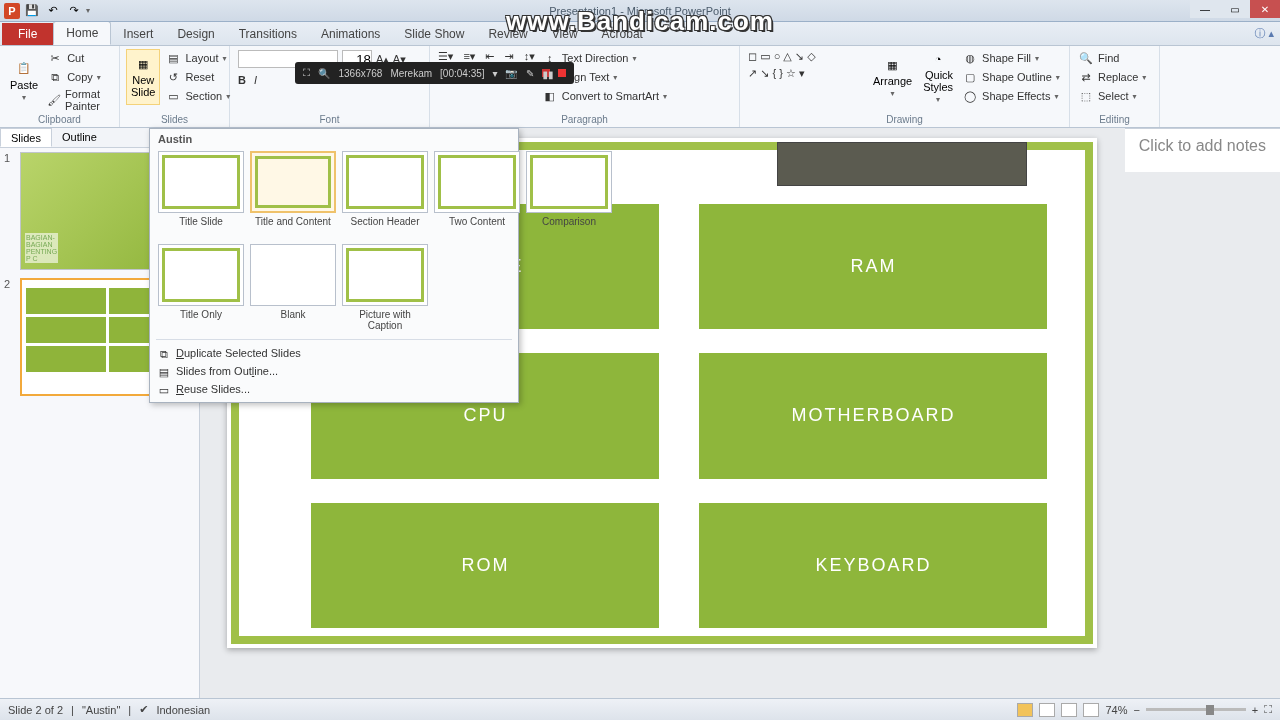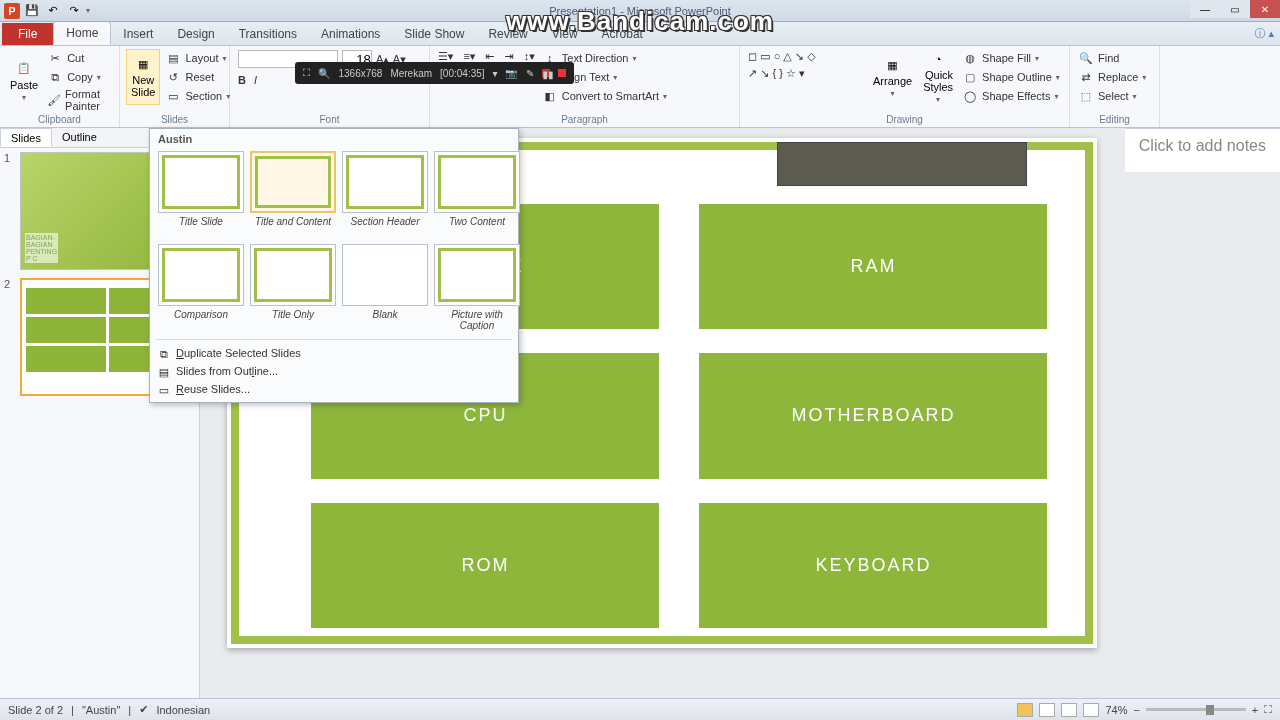--- a/index.html
+++ b/index.html
@@ -66,21 +66,21 @@
 .slide { width:870px; height:510px; background:#fff; box-shadow:0 2px 6px rgba(0,0,0,.3); position:relative; }
 .slide-frame{ position:absolute; inset:4px; border:8px solid #a0c048; }
 .title-bar-dark { position:absolute; top:4px; right:70px; width:250px; height:44px; background:#5b5b50; border:1px solid #444;}
 .boxes { position:absolute; top:66px; left:84px; right:50px; bottom:20px; display:grid; grid-template-columns:1fr 1fr; grid-auto-rows:1fr; gap:24px 40px; }
 .box { background:#8eb63b; display:flex; align-items:center; justify-content:center; color:#fff; font-size:18px; letter-spacing:2px; font-weight:300;}
 .notes { height:44px; background:#fff; border-top:1px solid #c8d0db; padding:8px 14px; color:#888; font-size:16px;}
 
 
 .dropdown { position:absolute; top:128px; left:149px; width:370px; background:#fafbfc; border:1px solid #a8b2bf; box-shadow:2px 2px 6px rgba(0,0,0,.25); z-index:40; padding-bottom:4px;}
 .dd-head { padding:4px 8px 2px; font-size:11px; font-weight:bold; color:#555;}
-.dd-grid { display:grid; grid-template-columns:repeat(4,1fr); gap:6px 6px; padding:4px 8px;font-style:italic;}
+.dd-grid { display:grid; grid-template-columns:repeat(5,1fr); gap:6px 6px; padding:4px 8px;}
 .dd-item { display:flex; flex-direction:column; align-items:center; }
 .dd-th { width:86px; height:62px; background:#fff; border:1px solid #b8c0cc; position:relative; padding:4px;}
 .dd-th.sel { border:2px solid #efc26b; background:#fff8e6;}
 .dd-th::before, .dd-th::after { content:""; position:absolute; }
 .dd-frame { position:absolute; inset:3px; border:3px solid #a0c048; }
 .dd-lbl { font-size:10px; color:#444; text-align:center; margin-top:3px; line-height:1.1; height:22px;}
 .dd-sep { height:1px; background:#d7dde6; margin:4px 6px;}
 .dd-men { padding:3px 8px 3px 26px; font-size:11px; position:relative; color:#333;}
 .dd-men .ico { position:absolute; left:6px; top:2px; }
 .ul { text-decoration:underline; }

